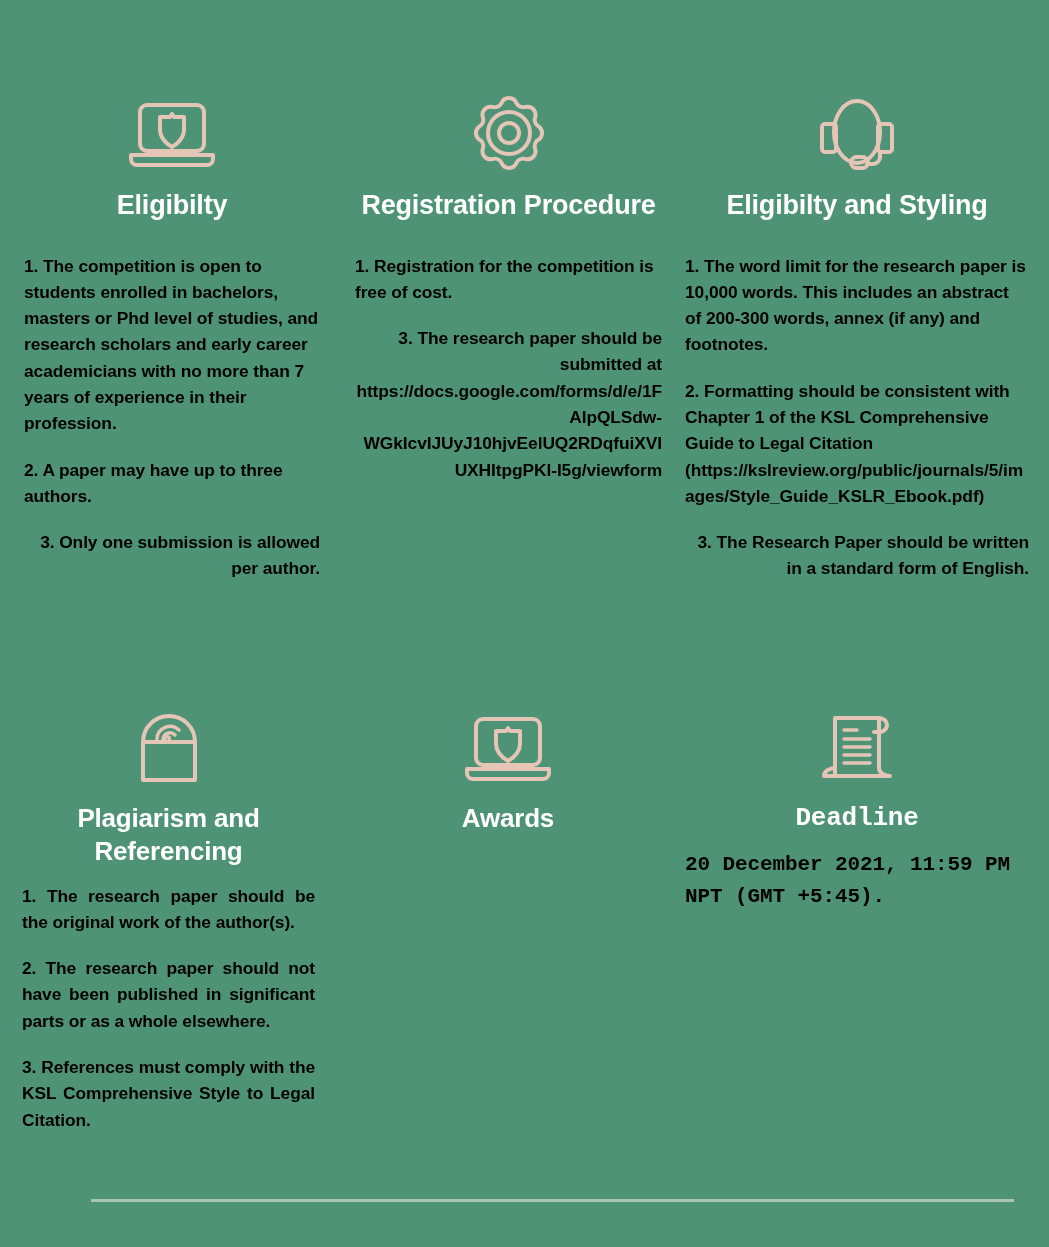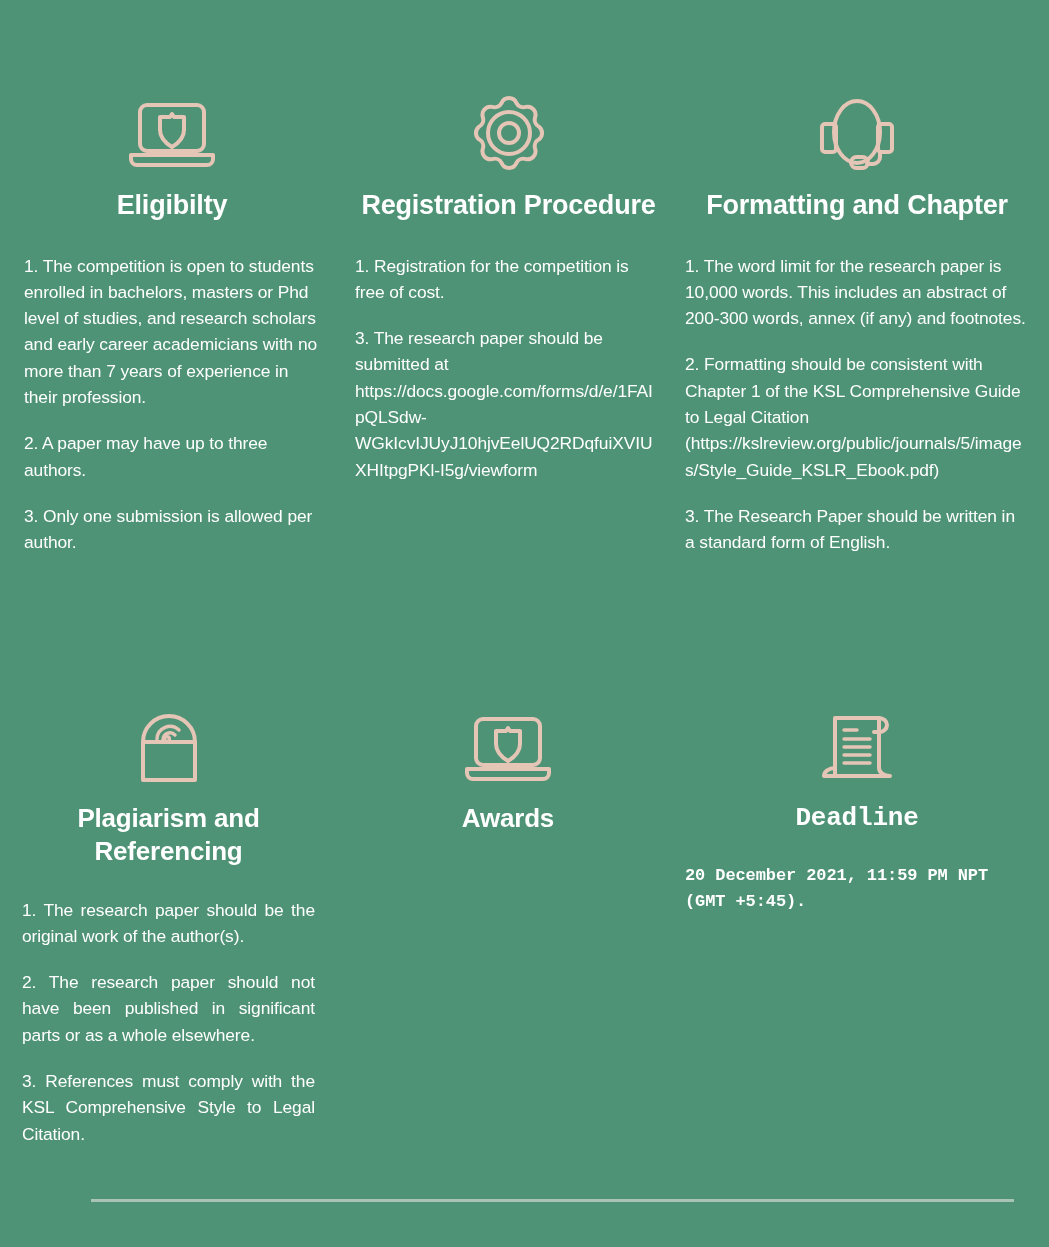--- a/index.html
+++ b/index.html
@@ -64,39 +64,39 @@
     color: #ffffff;
     font-size: 27px;
     font-weight: bold;
     text-align: center;
     line-height: 1.28;
     letter-spacing: -0.2px;
     margin: 0 0 30px 0;
   }
   .r2 .card-title {
     font-size: 26px;
-    margin-bottom: 28px;
+    margin-bottom: 14px;
   }
 
   
   .body-text {
-    color: #ffffff;
+    color: #000000;
     font-size: 17.4px;
     line-height: 1.51;
-    font-weight: 400;
+    font-weight: 700;
     margin: 12px 0 20px 0;
     letter-spacing: -0.1px;
     word-break: break-word;
   }
-  .body-text:last-child { margin-bottom: 0; }
+  .body-text:last-child { margin-bottom: 0; text-align: right; }
   .justified .body-text { text-align: justify; }
 
   .deadline-text {
-    color: #ffffff;
-    font-size: 17px;
+    color: #000000;
+    font-size: 21px;
     line-height: 1.5;
     font-weight: bold;
     margin: 0;
     letter-spacing: -0.1px;
   }
 
   .r2 { padding-top: 0; }
 
   
   .row-1 { position: absolute; left: 0; top: 0; width: 1049px; display: grid;
@@ -167,21 +167,21 @@
     <div class="card c3">
       <div class="icon-wrap">
         <svg width="84" height="76" viewBox="0 0 84 76" aria-hidden="true">
           <ellipse class="ico-stroke" cx="42" cy="36" rx="23" ry="31"></ellipse>
           <rect class="ico-stroke" x="7" y="28" width="14" height="28" rx="3"></rect>
           <rect class="ico-stroke" x="63" y="28" width="14" height="28" rx="3"></rect>
           <path class="ico-stroke" d="M65 56 v5 a7 7 0 0 1 -7 7 h-6"></path>
           <rect class="ico-stroke" x="36" y="61" width="17" height="11" rx="5.5"></rect>
         </svg>
       </div>
-      <div class="card-title">Formatting and Chapter</div>
+      <div class="card-title">Eligibilty and Styling</div>
       <p class="body-text">1. The word limit for the research paper is 10,000 words. This includes an abstract of 200-300 words, annex (if any) and footnotes.</p>
       <p class="body-text">2. Formatting should be consistent with Chapter 1 of the KSL Comprehensive Guide to Legal Citation (https://kslreview.org/public/journals/5/images/Style_Guide_KSLR_Ebook.pdf)</p>
       <p class="body-text">3. The Research Paper should be written in a standard form of English.</p>
     </div>
   </div>
 
   <div class="row-2">
 
     <div class="card r2 c1 justified">
       <div class="icon-wrap">

